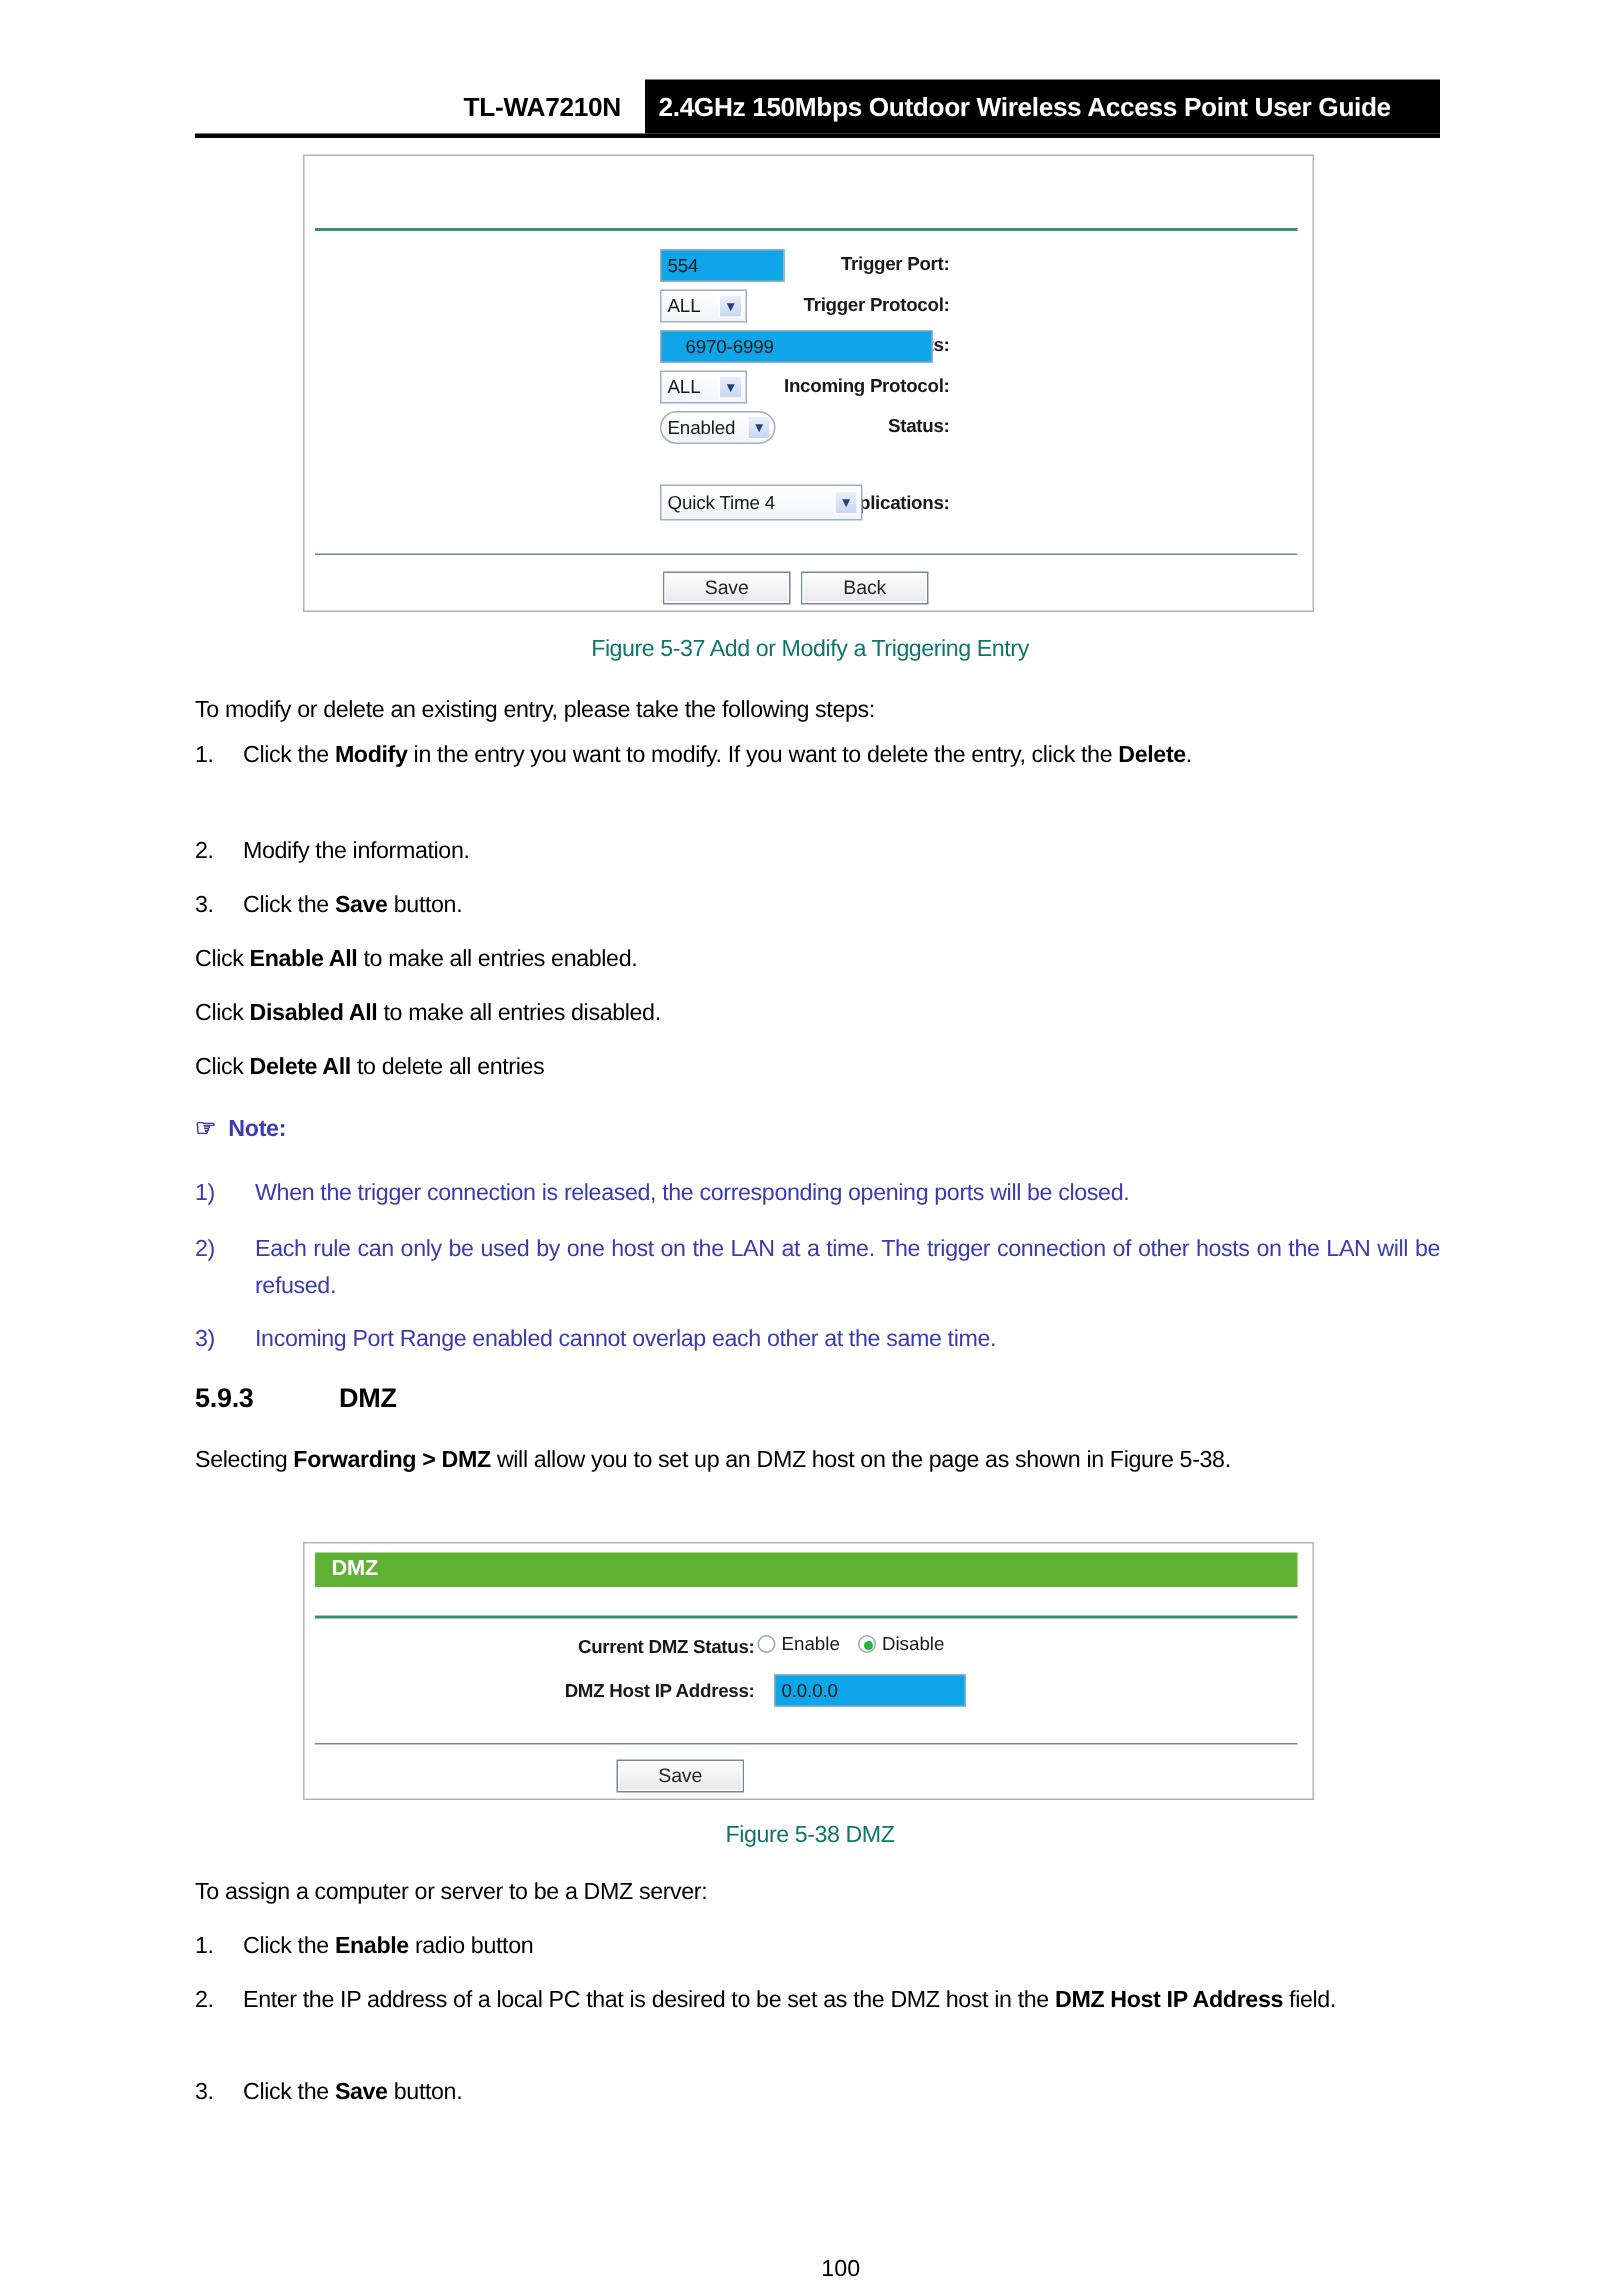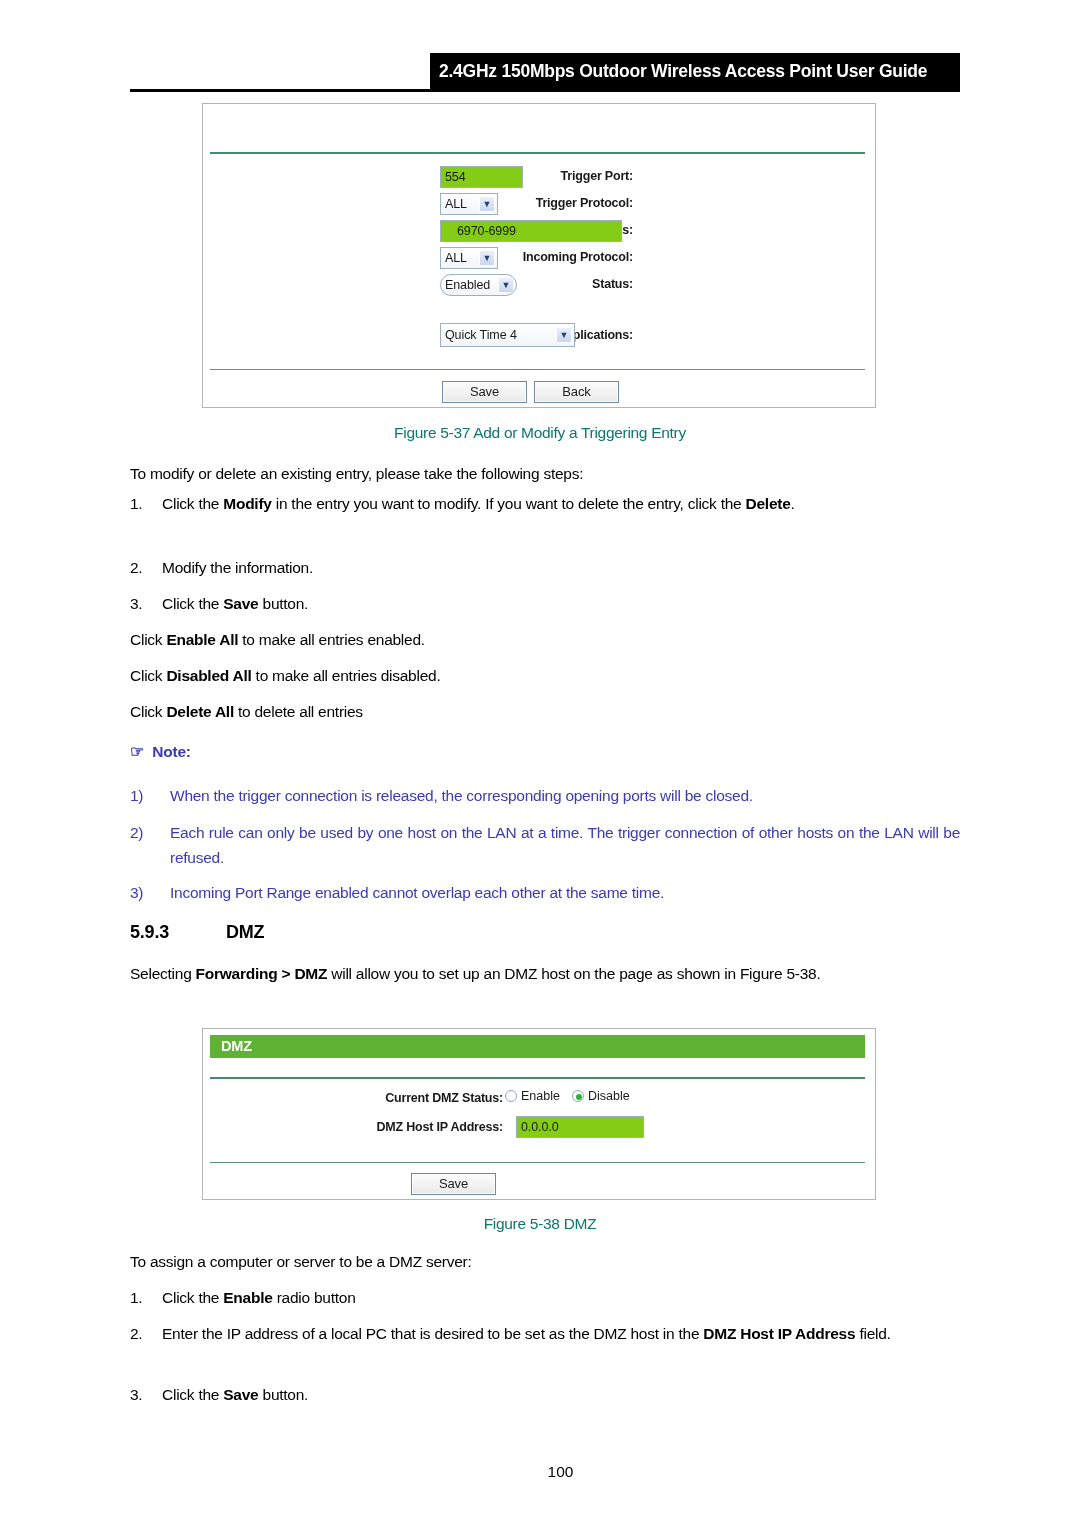--- a/index.html
+++ b/index.html
@@ -92,21 +92,21 @@
     position: absolute;
     font-size: 12.5px;
     font-weight: bold;
     color: #1a1a1a;
     text-align: right;
     letter-spacing: -0.2px;
     white-space: nowrap;
   }
   .frm-text {
     position: absolute;
-    background: #84cc16;
+    background: #0ea5e9;
     border: 1px solid #9cb0bd;
     font-size: 12.5px;
     color: #1a1a1a;
     line-height: 20px;
     padding-left: 4px;
     letter-spacing: -0.1px;
     white-space: nowrap;
     overflow: hidden;
   }
   .frm-select {
@@ -261,20 +261,21 @@
     left: 0; width: 1080px;
     text-align: center;
     font-size: 15.5px;
     color: #000000;
   }
 </style>
 </head>
 <body>
 
 <div class="page-header">
+  <div class="hdr-model">TL-WA7210N</div>
   <div class="hdr-band">2.4GHz 150Mbps Outdoor Wireless Access Point User Guide</div>
   <div class="hdr-rule"></div>
 </div>
 
 <div class="ui-panel" style="left:202px; top:103px; width:674px; height:305px;">
   <div class="panel-rule" style="left:7px; top:48px; width:655px;"></div>
 
   <div class="frm-label" style="left:190px; top:65px; width:240px;">Trigger Port:</div>
   <div class="frm-text" style="left:237px; top:62px; width:83px; height:22px;">554</div>
 
@@ -380,13 +381,13 @@
 </div>
 <div class="li" style="top:1322px;">
   <span class="num">2.</span>
   <span class="txt">Enter the IP address of a local PC that is desired to be set as the DMZ host in the <b>DMZ Host IP Address</b> field.</span>
 </div>
 <div class="li" style="top:1383px;">
   <span class="num">3.</span>
   <span class="txt">Click the <b>Save</b> button.</span>
 </div>
 
-<div class="page-num" style="top:1463px;padding-left:41px;">100</div>
+<div class="page-num" style="top:1504px;padding-left:41px;">100</div>
 
 </body></html>

